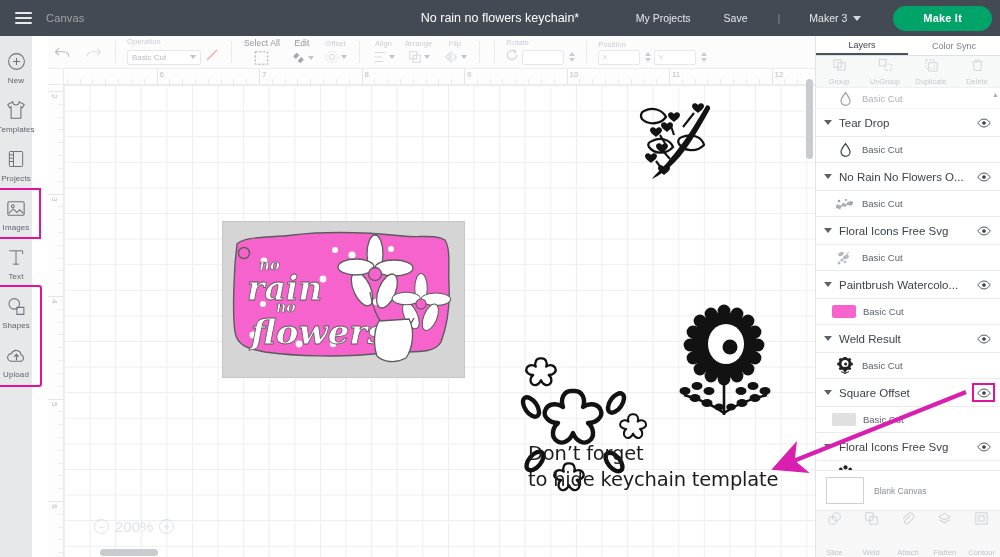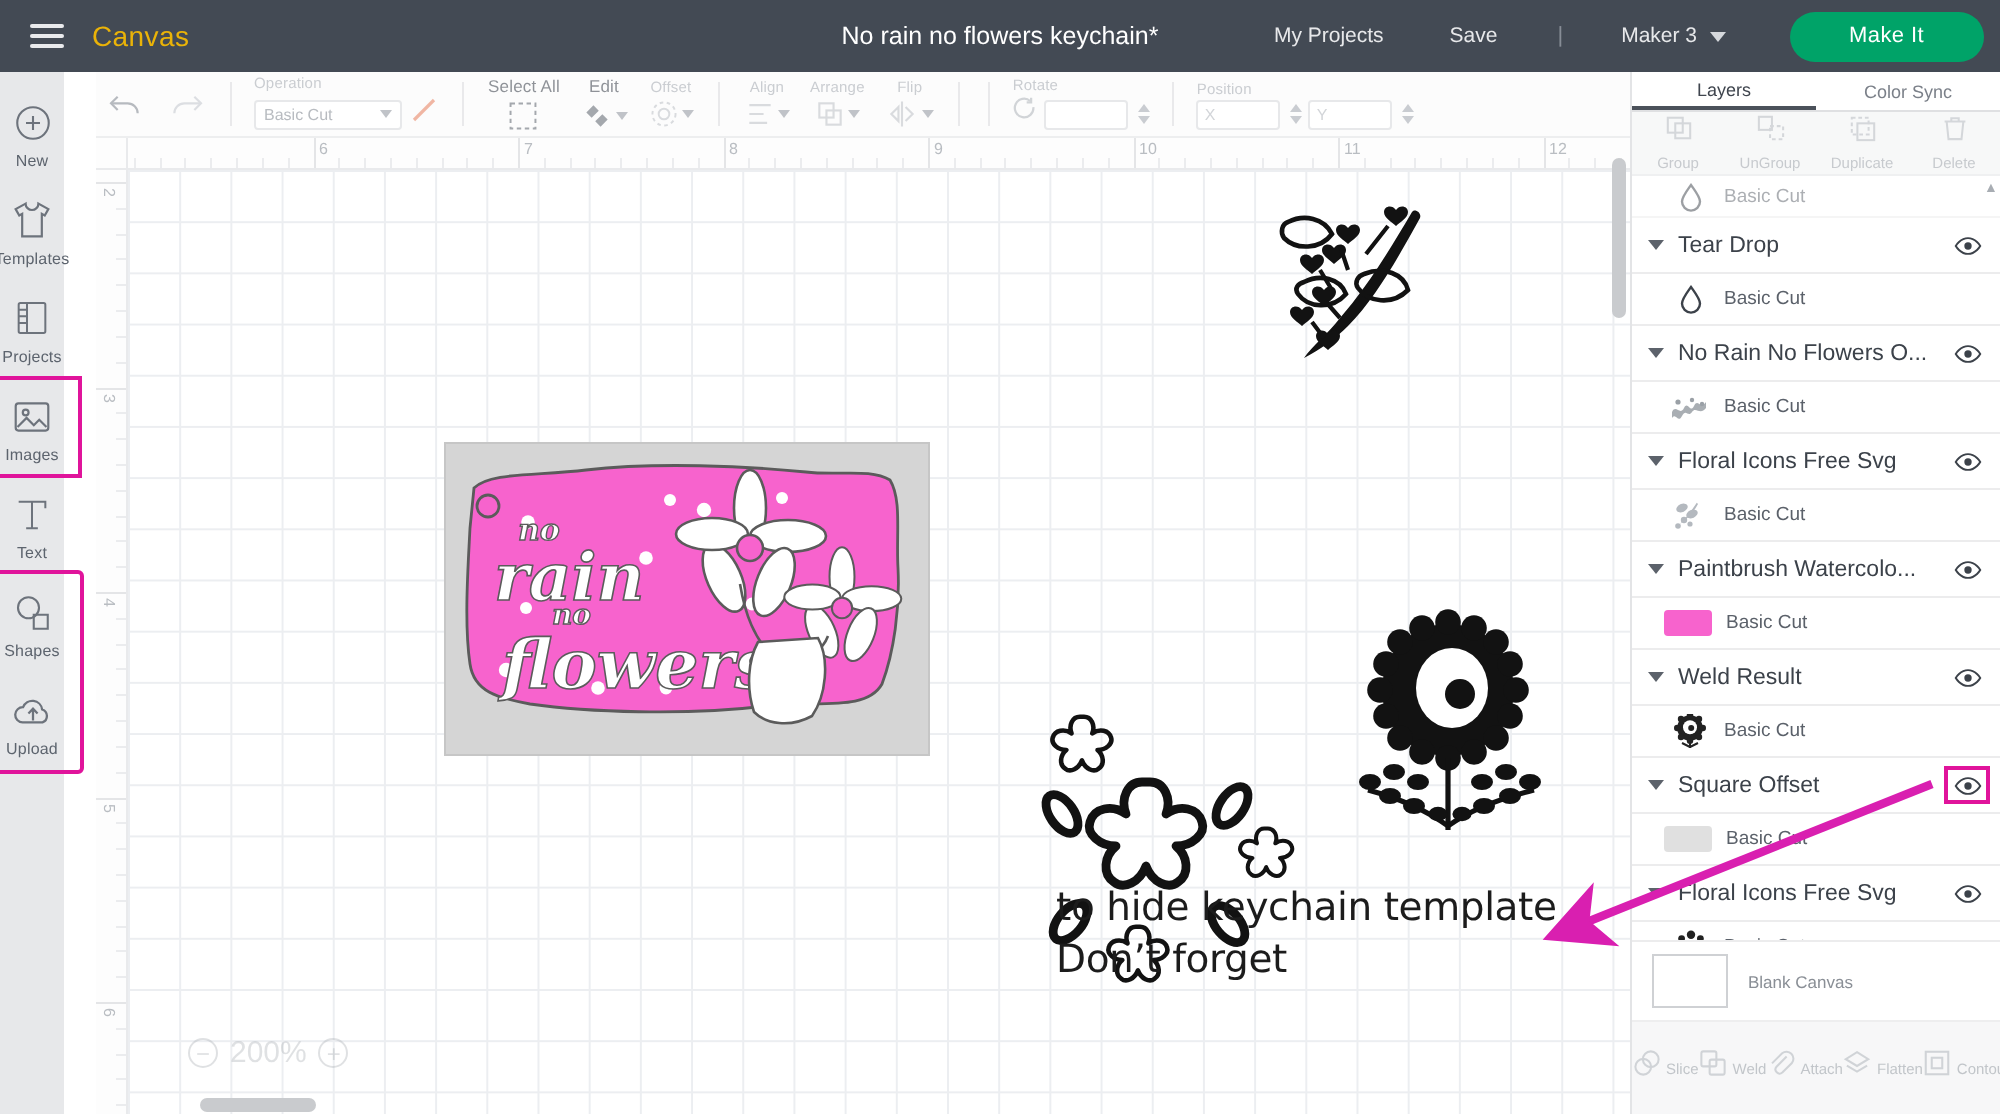--- a/index.html
+++ b/index.html
@@ -12,35 +12,35 @@
 
   
   .header {
     position: absolute; top: 0; left: 0; width: 1000px; height: 36px;
     background: #434a54; display: flex; align-items: center;
     color: #ffffff;
   }
   .hamburger { width: 46px; display: flex; flex-direction: column;
     align-items: center; justify-content: center; gap: 3px; cursor: pointer; }
   .hamburger span { display: block; width: 17px; height: 2px; background: #e9eaec; border-radius: 1px; }
-  .header-canvas-label { font-size: 14px; color: #eab308; letter-spacing: .2px; }
+  .header-canvas-label { font-size: 11px; color: #a3a3a3; letter-spacing: .2px; }
   .header-title {
     position: absolute; left: 0; right: 0; text-align: center;
     font-size: 12.5px; color: #ffffff; pointer-events: none;
   }
   .header-right {
     margin-left: auto; display: flex; align-items: center;
     gap: 15px; padding-right: 8px; z-index: 2;
   }
   .header-right .hlink { font-size: 10.5px; color: #e7e8ea; padding: 0 9px; cursor: pointer; white-space: nowrap; }
   .header-sep { color: #878d96; font-size: 11px; padding: 0 6px; }
   .machine-sel { font-size: 10.5px; color: #e7e8ea; display: flex; align-items: center; gap: 6px; padding: 0 8px; cursor: pointer; }
   .caret-dn { width: 0; height: 0; border-left: 4px solid transparent; border-right: 4px solid transparent; border-top: 5px solid #d5d8dc; }
   .make-it {
-    background: #00a368; color: #fff; font-size: 11px; font-weight: normal;
+    background: #00a368; color: #fff; font-size: 11px; font-weight: bold;
     border: none; border-radius: 14px; height: 25px; padding: 0 30px;
     margin-left: 9px; cursor: pointer; letter-spacing: .2px;
   }
 
   
   .left-rail {
     position: absolute; top: 36px; left: 0; width: 32px; height: 521px;
     background: #e7e8ea; display: flex; flex-direction: column;
     align-items: center; padding-top: 6px;
   }
@@ -171,22 +171,22 @@
   .child-label { font-size: 9.5px; color: #5b616a; }
   .layer-scrollbar { position: absolute; right: 1px; top: 55px; width: 7px; height: 420px; }
   .lsb-arrow { font-size: 7px; color: #a8adb3; text-align: center; }
   .blank-canvas-row { position: absolute; left: 0; bottom: 47px; width: 184px; height: 40px;
     display: flex; align-items: center; padding: 0 10px; background: #fff;
     border-top: 1px solid #ececed; }
   .bc-swatch { width: 38px; height: 27px; background: #fff; border: 1px solid #cfd1d4; margin-right: 10px; }
   .bc-label { font-size: 8.5px; color: #8a8f96; }
   .rp-bottom { position: absolute; left: 0; bottom: 0; width: 184px; height: 47px;
     background: #f2f3f4; border-top: 1px solid #e3e4e6; display: flex; opacity: .6; }
-  .rp-bot-btn { flex: 1; display: flex; align-items: center;
-    justify-content: flex-start; gap: 2px; cursor: pointer; }
+  .rp-bot-btn { flex: 1; display: flex; flex-direction: column; align-items: center;
+    justify-content: space-between; gap: 2px; cursor: pointer; }
   .rp-bot-lbl { font-size: 7.5px; color: #9aa0a7; }
 
   .arrow-overlay { position: absolute; top: 0; left: 0; width: 1000px; height: 557px;
     pointer-events: none; z-index: 50; }
 </style>
 </head>
 <body>
 
 <div id="app">
 
@@ -683,22 +683,22 @@
               <ellipse cx="86" cy="95" rx="5.5" ry="4"></ellipse>
             <ellipse cx="84" cy="83" rx="5.5" ry="4"></ellipse>
               <ellipse cx="73" cy="100" rx="5.5" ry="4"></ellipse>
             <ellipse cx="72" cy="88" rx="5.5" ry="4"></ellipse>
               <ellipse cx="62" cy="104" rx="4.8" ry="3.6"></ellipse>
           </g>
         </svg>
       </div>
 
       <div class="annot" style="left:464px; top:356px;">
+        <div>Don’t forget</div>
         <div>to hide keychain template</div>
-        <div>Don’t forget</div>
       </div>
 
       <div class="zoomctl">
         <div class="zb">−</div>
         <div class="zoomval">200%</div>
         <div class="zb">+</div>
       </div>
     </div>
 
     <div class="hscroll-track">

